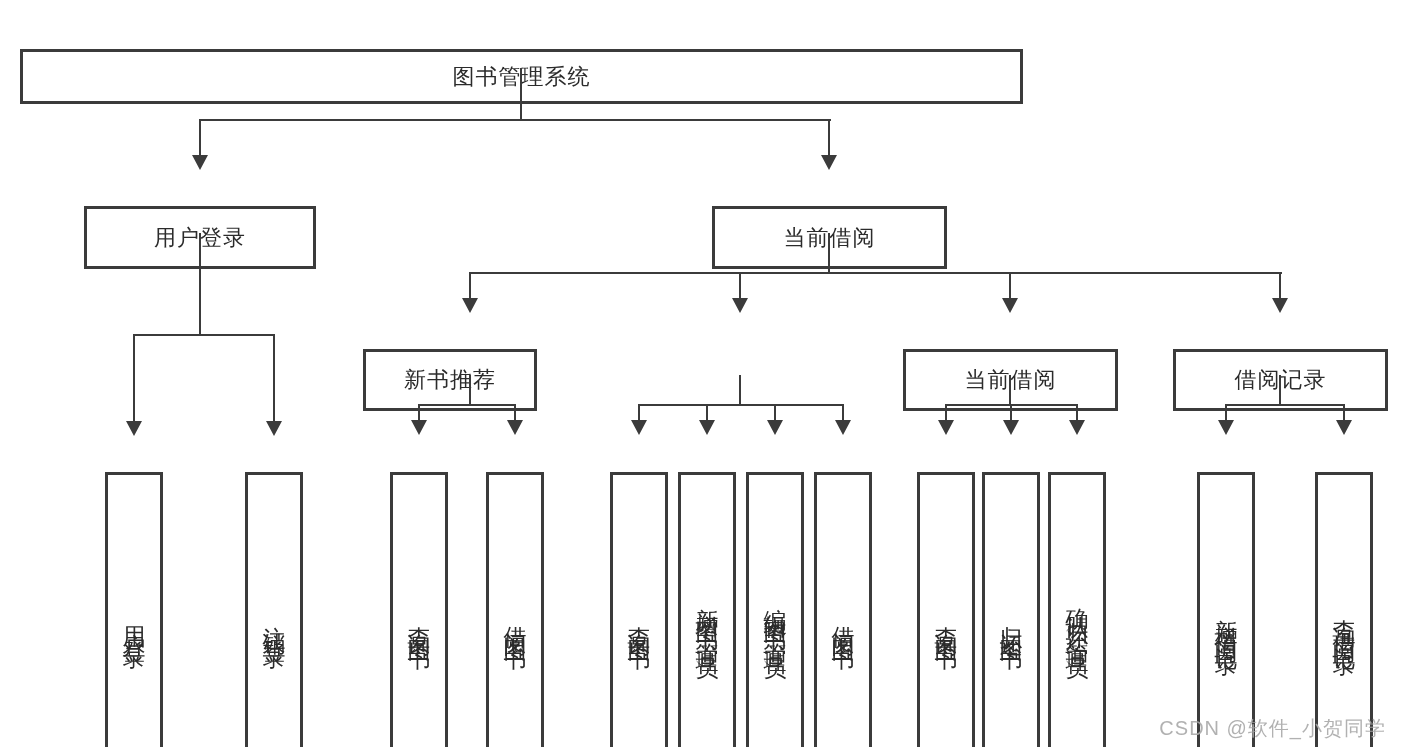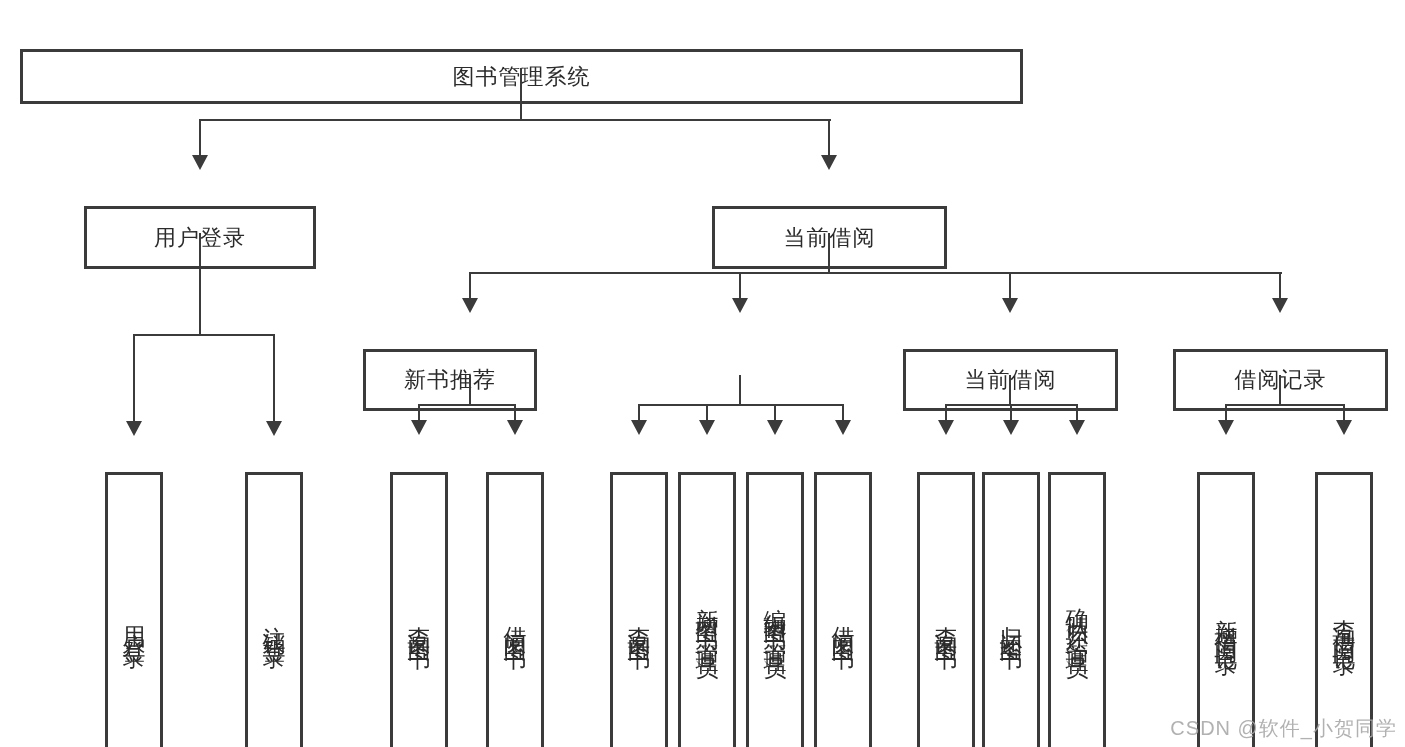--- a/index.html
+++ b/index.html
@@ -34,21 +34,21 @@
   .line { position: absolute; background: #3b3b3b; }
   .arrow {
     position: absolute;
     width: 0; height: 0;
     border-left: 8px solid transparent;
     border-right: 8px solid transparent;
     border-top: 15px solid #3b3b3b;
   }
   .watermark {
     position: absolute;
-    right: 8px;
+    right: 19px;
     bottom: 5px;
     font-size: 20px;
     letter-spacing: 1px;
     color: rgba(168,168,168,0.9);
     z-index: 10;
     white-space: nowrap;
     margin-top: 41px;
   }
 </style>
 </head>

